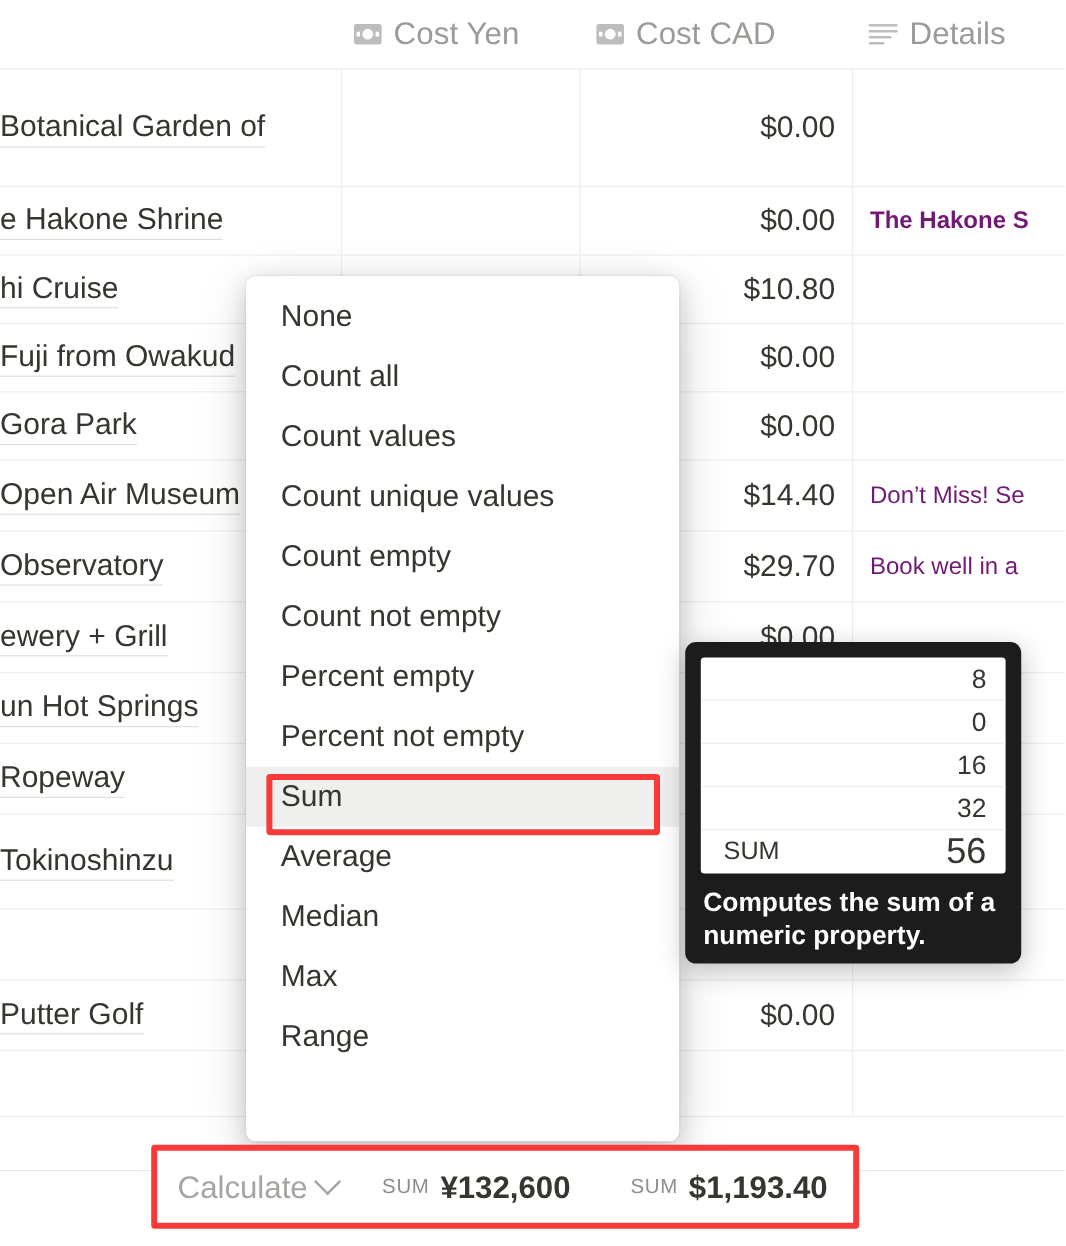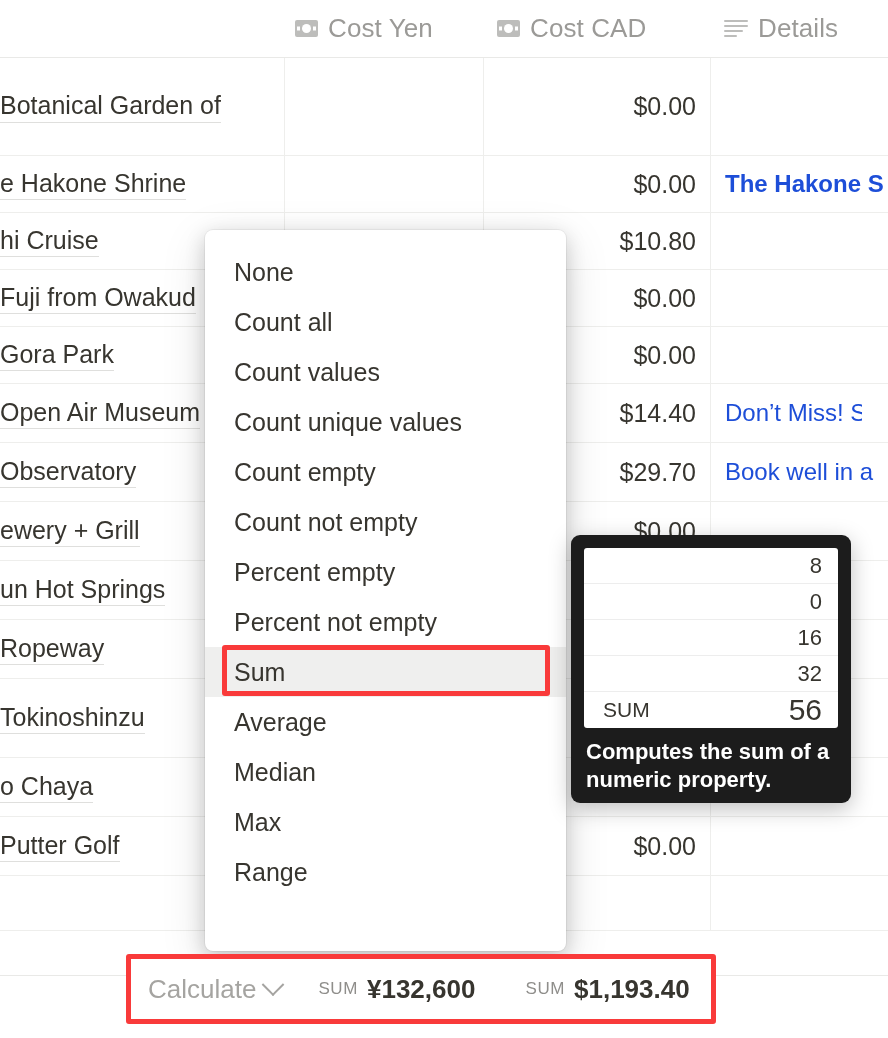--- a/index.html
+++ b/index.html
@@ -54,21 +54,21 @@
   .cell.name{left:0;padding-left:0;}
   .cell.name span{
     font-size:25px;color:#37352f;white-space:nowrap;
     border-bottom:1px solid #dfdfdd;line-height:1.22;
     padding-bottom:1px;
   }
   .cell.yen{border-left:1px solid #eeeeec;justify-content:flex-end;padding-right:14px;}
   .cell.cad{border-left:1px solid #eeeeec;justify-content:flex-end;padding-right:14px;}
   .cell.det{border-left:1px solid #eeeeec;justify-content:flex-start;padding-left:14px;overflow:hidden;}
   .cell.yen span,.cell.cad span{font-size:25px;color:#37352f;white-space:nowrap;}
-  .cell.det span{font-size:24px;color:#1d4ed8;white-space:nowrap;}
+  .cell.det span{font-size:20px;color:#701a75;white-space:nowrap;}
   .cell.det span.bold{font-weight:bold;}
 
   
   .calcbar{
     position:absolute;left:0;right:0;bottom:0;height:62px;
     background:#fff;border-top:1px solid #e9e9e7;
   }
   .calcwrap{
     position:absolute;left:129px;top:957px;
     width:584px;height:64px;
@@ -90,21 +90,21 @@
     transform:rotate(45deg) translate(-3px,-3px);
   }
   .sum-tag{font-size:17px;color:#8f8e8b;letter-spacing:.6px;margin-right:9px;}
   .sum-val{font-size:26px;color:#37352f;font-weight:bold;}
 
   
   .menu{
     position:absolute;left:205px;top:230px;width:361px;height:721px;
     background:#ffffff;border-radius:8px;
     box-shadow:0 0 0 1px rgba(15,15,15,.05),0 6px 20px rgba(15,15,15,.18),0 12px 46px rgba(15,15,15,.13);
-    z-index:30;padding-top:17px;box-sizing:border-box;
+    z-index:30;padding-top:9px;box-sizing:border-box;
     overflow:visible;
   }
   .mi{
     position:relative;height:50px;display:flex;align-items:center;
     padding-left:29px;font-size:25px;color:#37352f;box-sizing:border-box;
     white-space:nowrap;
   }
   .mi.sel{background:#efefee;}
   .mi-hl{
     position:absolute;left:222px;top:645px;width:328px;height:51px;
@@ -329,23 +329,20 @@
           </div>
         <div class="cell cad" style="left:483px;width:227px;">
             <span></span>
           </div>
         <div class="cell det" style="left:710px;width:178px;">
             <span>sen,</span>
           </div>
       </div>
 
       <div class="row" style="height:59px;">
-        <div class="cell name" style="left:0;width:284px;">
-            <span>o Chaya</span>
-          </div>
         <div class="cell yen" style="left:284px;width:199px;">
             <span></span>
           </div>
         <div class="cell cad" style="left:483px;width:227px;">
             <span>$0.00</span>
           </div>
         <div class="cell det" style="left:710px;width:178px;">
             <span></span>
           </div>
       </div>

